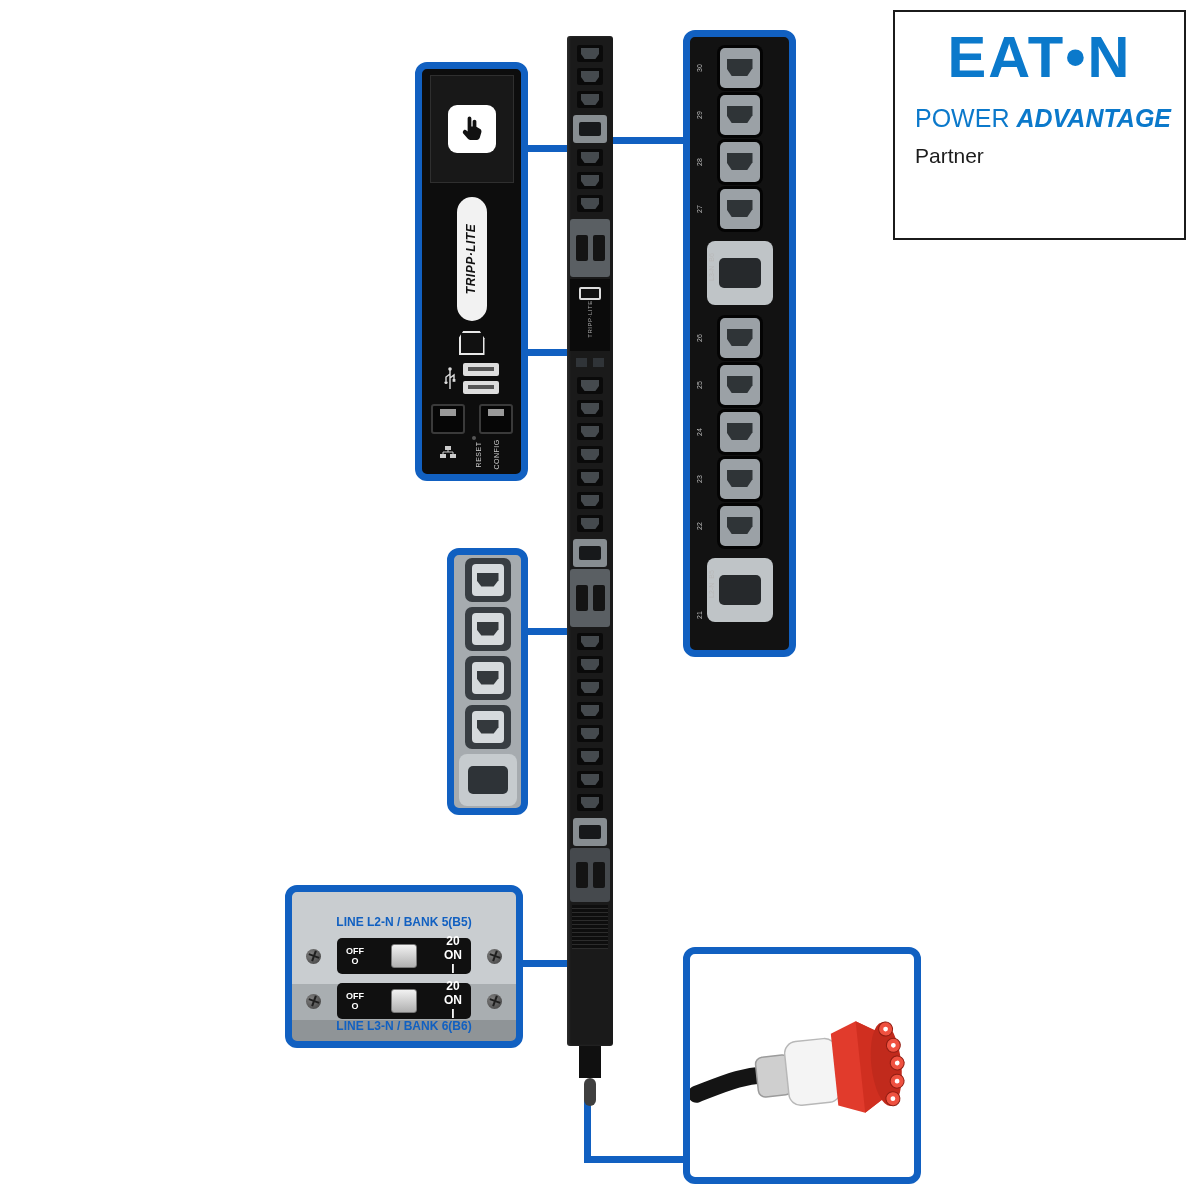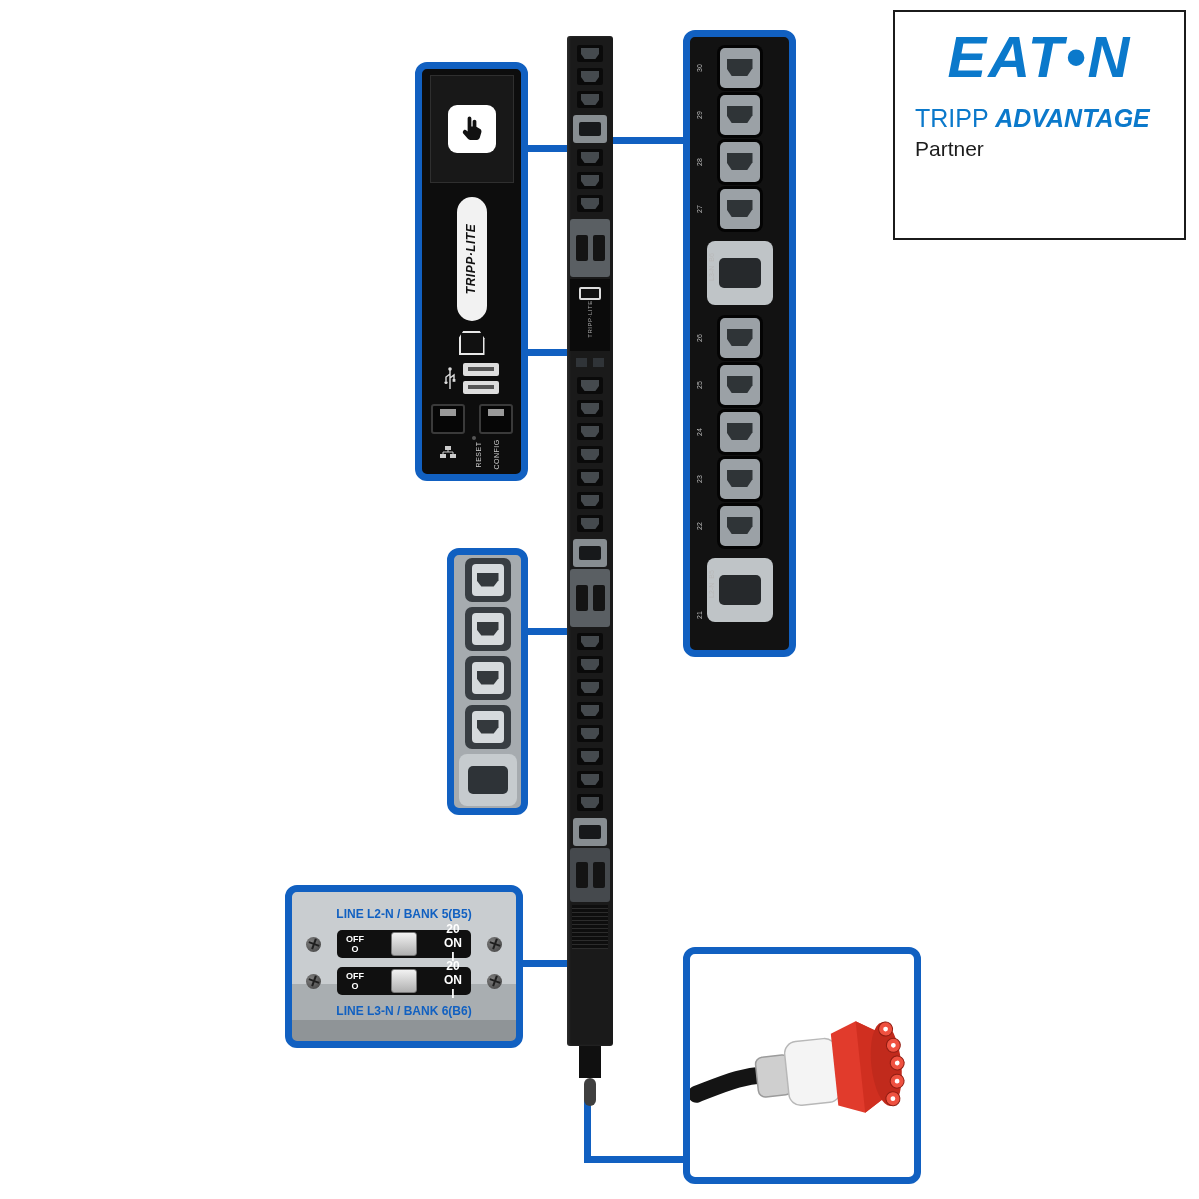--- a/index.html
+++ b/index.html
@@ -9,26 +9,26 @@
 
   
   .line{position:absolute;background:var(--accent,#1160c1)}
 
   
   .callout{position:absolute;border:7px solid var(--accent,#1160c1);border-radius:12px}
 
   
   .badge{position:absolute;left:893px;top:10px;width:293px;height:230px;border:2px solid #1b1b1b;background:#fff;
          padding:12px 20px 10px;display:flex;flex-direction:column;align-items:center}
-  .badge .logo{font-size:58px;font-weight:900;font-style:italic;color:var(--eaton_blue,#0b79cb);letter-spacing:2px;line-height:1.15}
+  .badge .logo{font-size:58px;font-weight:900;color:var(--eaton_blue,#0b79cb);letter-spacing:2px;line-height:1.15}
   .badge .cert{width:236px;background:var(--cert_gray,#a0a1a6);color:#fff;text-align:center;font-weight:bold;
                font-size:17px;letter-spacing:8px;padding:7px 0 6px;margin-top:4px}
   .badge .pa{margin-top:13px;font-size:25px;color:var(--eaton_blue,#0b79cb);align-self:flex-start;white-space:nowrap}
   .badge .pa .adv{font-weight:800;font-style:italic}
-  .badge .partner{font-size:21px;color:#1c1c1c;align-self:flex-start;margin-top:4px}
+  .badge .partner{font-size:21px;color:#1c1c1c;align-self:flex-start;margin-top:11px}
 
   
   .pdu{position:absolute;left:567px;top:36px;width:46px;height:1010px;background:#1a1a1a;border-radius:3px;
        padding:4px 0;display:flex;flex-direction:column;align-items:center;box-shadow:inset 2px 0 3px rgba(255,255,255,.09)}
   .po{width:26px;height:17px;margin:5px 0 6px;background:#0a0a0a;border-radius:2px;position:relative}
   .po::after{content:"";position:absolute;left:4px;top:3px;right:4px;bottom:3px;background:#454a4e;
              clip-path:polygon(0 0,100% 0,100% 55%,80% 100%,20% 100%,0 55%)}
   .c19s{width:34px;height:28px;background:#878d91;border-radius:3px;margin:1px 0;display:flex;align-items:center;justify-content:center;flex:none}
   .c19s::after{content:"";width:22px;height:14px;background:#17191b;border-radius:2px}
   .brkm{width:40px;height:58px;background:#5a5f63;border-radius:3px;margin:1px 0;display:flex;align-items:center;justify-content:center;gap:5px;flex:none}
@@ -79,28 +79,28 @@
   .rcc19 .big{width:66px;height:64px;background:#bfc4c7;border-radius:8px;display:flex;align-items:center;justify-content:center}
   .rcc19 .big::after{content:"";width:42px;height:30px;background:#26292c;border-radius:5px}
   .rcside{position:absolute;left:0;top:42%;transform:translateY(-50%) rotate(-90deg);font-size:7px;color:#b9b9b9;white-space:nowrap}
   .rcside span{margin:0 2px}
   .rcnum.bottom{top:auto;bottom:8px}
 
   
   .bp{left:285px;top:885px;width:238px;height:163px;display:flex;flex-direction:column;
       background:linear-gradient(#c9cdd0 0 62%,#a9aeb1 62% 86%,#8f9497 86% 100%)}
   .bptitle{color:var(--accent,#1160c1);font-size:12px;font-weight:bold;text-align:center}
-  .bptitle.top{margin-top:15px}
+  .bptitle.top{margin-top:23px}
   .bptitle.bot{margin-top:auto;margin-bottom:23px}
   .bprow{display:flex;align-items:center;justify-content:space-between;padding:0 14px;margin-top:9px}
   .screw{width:15px;height:15px;border-radius:50%;background:radial-gradient(circle at 35% 35%,#808080,#3c3c3c);position:relative;flex:none}
   .screw::before,.screw::after{content:"";position:absolute;background:#1f1f1f;left:50%;top:50%}
   .screw::before{width:11px;height:2px;transform:translate(-50%,-50%) rotate(20deg)}
   .screw::after{width:2px;height:11px;transform:translate(-50%,-50%) rotate(20deg)}
-  .breaker{width:134px;height:28px;background:#101010;border-radius:5px;display:flex;align-items:center;justify-content:space-between;padding:0 9px;color:#fff}
+  .breaker{width:134px;height:36px;background:#101010;border-radius:5px;display:flex;align-items:center;justify-content:space-between;padding:0 9px;color:#fff}
   .brkL,.brkR{display:flex;flex-direction:column;align-items:center;font-weight:bold;line-height:1.15}
   .brkL{font-size:9px}
   .brkR{font-size:12px}
   .rocker{width:26px;height:24px;background:linear-gradient(#f2f2f2,#b0b0b0);border-radius:3px;border:1px solid #777}
 
   
   .prc{left:683px;top:947px;width:238px;height:237px;background:#fff;display:flex;align-items:center;justify-content:center}
 </style>
 </head>
 <body>
@@ -111,21 +111,21 @@
   <div class="line" style="left:526px;top:349px;width:42px;height:7px"></div>
   <div class="line" style="left:526px;top:628px;width:42px;height:7px"></div>
   <div class="line" style="left:521px;top:960px;width:47px;height:7px"></div>
   <div class="line" style="left:612px;top:137px;width:72px;height:7px"></div>
   <div class="line" style="left:584px;top:1098px;width:7px;height:65px"></div>
   <div class="line" style="left:584px;top:1156px;width:100px;height:7px"></div>
 
   <div class="badge">
     <div class="logo">EAT•N</div>
     <div class="pa">
-      <span>TRIPP</span>
+      <span>POWER</span>
       <span class="adv">ADVANTAGE</span>
     </div>
     <div class="partner">Partner</div>
   </div>
 
   <div class="pdu">
     <div>
         <i class="po"></i>
         <i class="po"></i>
         <i class="po"></i>

